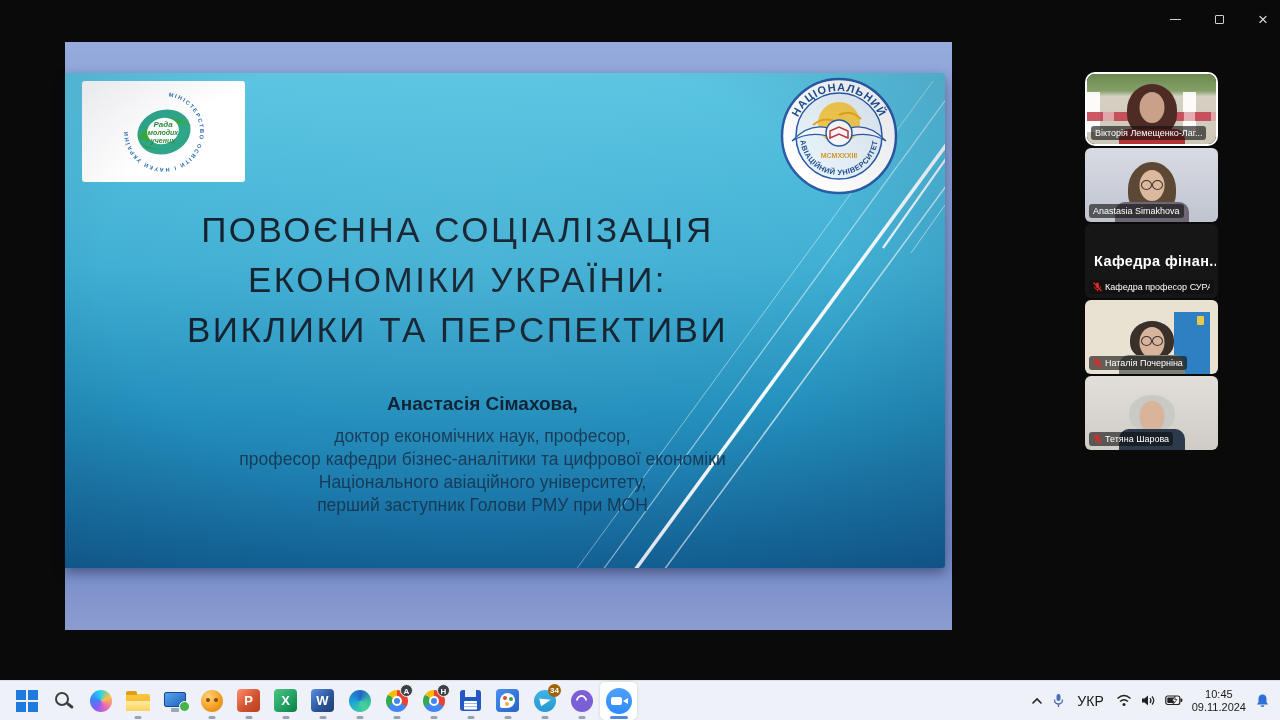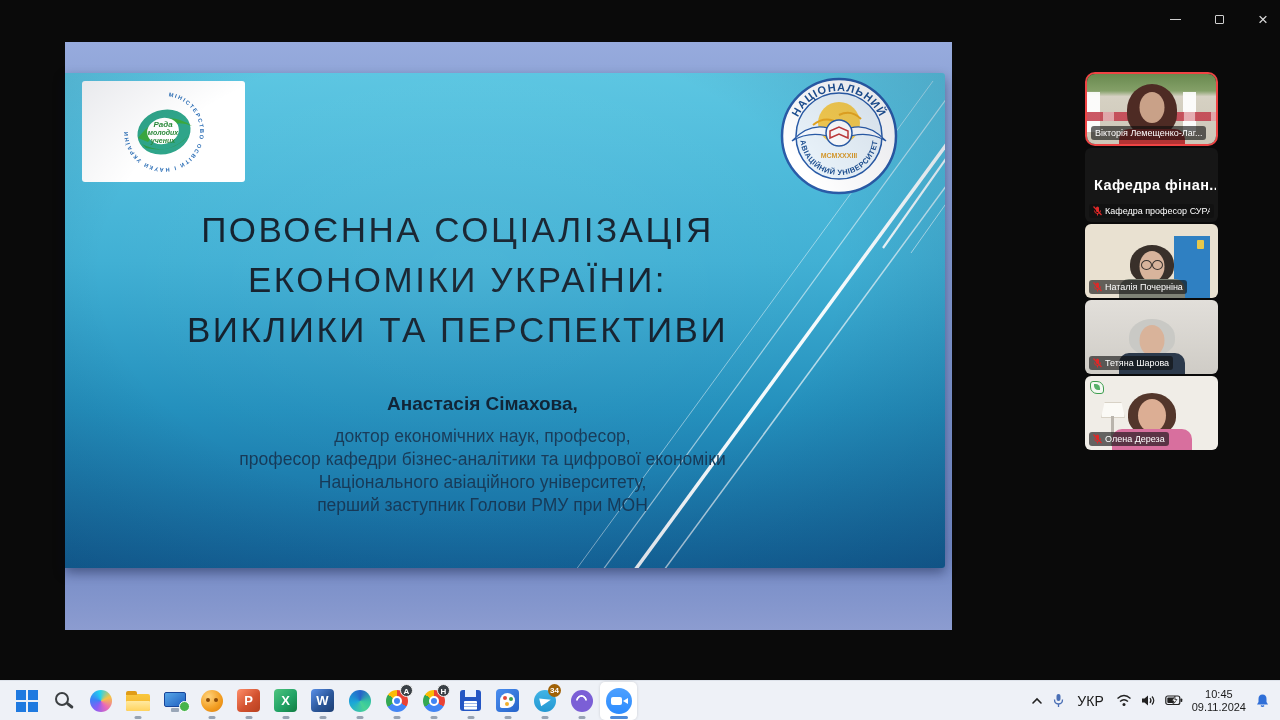--- a/index.html
+++ b/index.html
@@ -32,21 +32,21 @@
 
   
   .logo-left{position:absolute;left:17px;top:8px;width:163px;height:101px;background:#fff;border-radius:3px;
     display:flex;align-items:center;justify-content:center;}
   
   .logo-right{position:absolute;right:45px;top:2px;width:122px;height:122px;}
 
   
   .sidebar{position:absolute;left:1085px;top:72px;width:133px;display:flex;flex-direction:column;gap:2px;}
   .tile{position:relative;width:133px;height:74px;border-radius:6px;overflow:hidden;background:#161616;flex:0 0 auto;cursor:pointer;}
-  .tile.active{border:2px solid #ef4444;border-radius:10px;}
+  .tile.active{border:2px solid #ffffff;border-radius:10px;}
   .scene{position:absolute;inset:0;}
   .person{position:absolute;left:50%;bottom:0;width:80px;height:62px;transform:translateX(-50%);}
   .hair{position:absolute;left:50%;top:2px;transform:translateX(-50%);width:44px;height:46px;border-radius:50% 50% 42% 42%;background:#3a2c24;}
   .face{position:absolute;left:50%;top:10px;transform:translateX(-50%);width:25px;height:31px;border-radius:50%;background:#d3a98f;}
   .torso{position:absolute;left:50%;bottom:0;transform:translateX(-50%);width:66px;height:18px;border-radius:10px 10px 0 0;background:#444;}
   .glasses{display:none;position:absolute;left:50%;top:20px;transform:translateX(-50%);width:24px;height:9px;}
   .glasses::before,.glasses::after{content:'';position:absolute;top:0;width:9px;height:8px;border:1px solid #3a3430;border-radius:50%;}
   .glasses::before{left:1px;} .glasses::after{right:1px;}
   .corner-icon{display:none;position:absolute;left:5px;top:5px;width:14px;height:13px;border:1.5px solid #3f9e4f;border-radius:3px 7px 3px 7px;background:#f4f8f2;}
   .corner-icon::after{content:'';position:absolute;left:3px;top:2px;width:6px;height:6px;background:#57b06a;border-radius:0 70% 0 70%;}
@@ -263,20 +263,34 @@
         <div class="face"></div>
 
         <div class="torso"></div>
       </div>
 
       <div class="nametag">
 
         <span class="pname">Вікторія Лемещенко-Лаг...</span>
       </div>
     </div>
+      <div class="tile tile-3">
+      <div class="scene"></div>
+      <div class="person">
+        <div class="hair"></div>
+        <div class="face"></div>
+        <i class="glasses"></i>
+        <div class="torso"></div>
+      </div>
+
+      <div class="nametag">
+
+        <span class="pname">Anastasia Simakhova</span>
+      </div>
+    </div>
       <div class="tile tile-4 no-video">
 
       <div class="bigname">Кафедра  фінан...</div>
       <div class="nametag">
         <span class="mic-off">
           <svg width="9" height="10" viewBox="0 0 9 10">
             <rect x="3" y="0.5" width="3" height="5.5" rx="1.5" fill="#e02828"></rect>
             <path d="M 1.5 4.5 q 0 3 3 3 q 3 0 3 -3" stroke="#e02828" stroke-width="1" fill="none"></path>
             <line x1="4.5" y1="7.5" x2="4.5" y2="9.5" stroke="#e02828" stroke-width="1"></line>
             <line x1="0.5" y1="0.5" x2="8.5" y2="9" stroke="#e02828" stroke-width="1.2"></line>
@@ -320,42 +334,20 @@
           <svg width="9" height="10" viewBox="0 0 9 10">
             <rect x="3" y="0.5" width="3" height="5.5" rx="1.5" fill="#e02828"></rect>
             <path d="M 1.5 4.5 q 0 3 3 3 q 3 0 3 -3" stroke="#e02828" stroke-width="1" fill="none"></path>
             <line x1="4.5" y1="7.5" x2="4.5" y2="9.5" stroke="#e02828" stroke-width="1"></line>
             <line x1="0.5" y1="0.5" x2="8.5" y2="9" stroke="#e02828" stroke-width="1.2"></line>
           </svg>
         </span>
         <span class="pname">Тетяна Шарова</span>
       </div>
     </div>
-      <div class="tile tile-7">
-      <div class="scene"></div>
-      <div class="person">
-        <div class="hair"></div>
-        <div class="face"></div>
-
-        <div class="torso"></div>
-      </div>
-      <i class="corner-icon"></i>
-
-      <div class="nametag">
-        <span class="mic-off">
-          <svg width="9" height="10" viewBox="0 0 9 10">
-            <rect x="3" y="0.5" width="3" height="5.5" rx="1.5" fill="#e02828"></rect>
-            <path d="M 1.5 4.5 q 0 3 3 3 q 3 0 3 -3" stroke="#e02828" stroke-width="1" fill="none"></path>
-            <line x1="4.5" y1="7.5" x2="4.5" y2="9.5" stroke="#e02828" stroke-width="1"></line>
-            <line x1="0.5" y1="0.5" x2="8.5" y2="9" stroke="#e02828" stroke-width="1.2"></line>
-          </svg>
-        </span>
-        <span class="pname">Олена Дереза</span>
-      </div>
-    </div>
     </div>
 
   <div class="taskbar">
     <div class="tb-apps">
         <div class="tb-icon" title="Start">
           <div class="g g-start"></div>
         </div>
         <div class="tb-icon" title="Search">
           <div class="g g-search"></div>
         </div>

